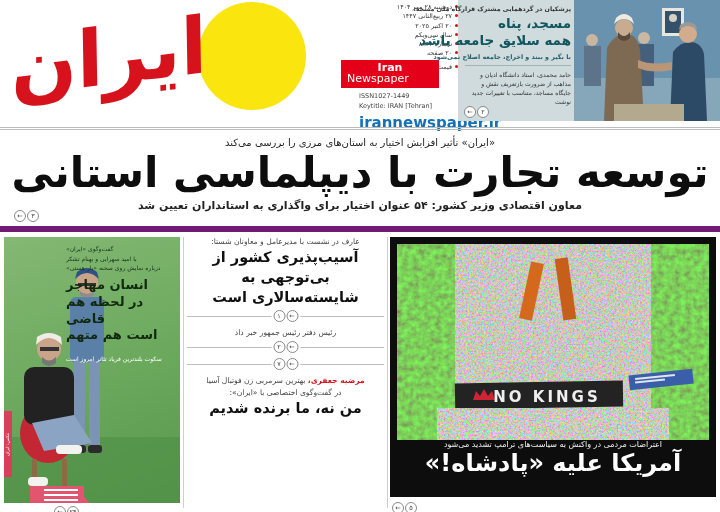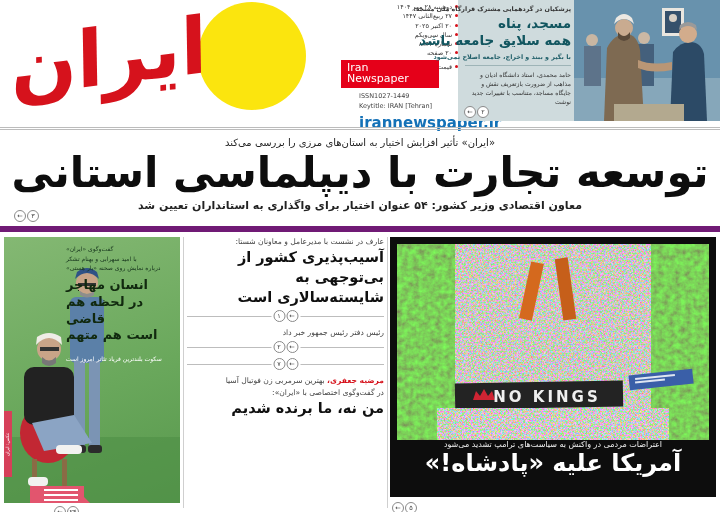--- a/index.html
+++ b/index.html
@@ -14,21 +14,21 @@
     transform:rotate(-7deg) skewX(-6deg); text-align:center; z-index:2; }
   .sun { position:absolute; left:198px; top:2px; width:108px; height:108px;
     border-radius:50%; background:#fbe50e; z-index:1; }
   .dates { position:absolute; left:338px; top:3px; width:120px; direction:rtl;
     font-size:6.4px; color:#333; line-height:1.45; list-style:none; }
   .dates li::before { content:""; display:inline-block; width:3px; height:3px;
     border-radius:50%; background:#d6121c; margin-left:3px; vertical-align:1px; }
   .dates li.price { margin-top:4px; }
   .brandbox { position:absolute; left:341px; top:60px; width:98px; height:28px;
     background:#e50019; color:#fff; padding:2px 6px; direction:ltr; }
-  .brandbox .b1 { font-size:11px; font-weight:normal; line-height:11px; }
+  .brandbox .b1 { font-size:11px; font-weight:bold; line-height:11px;text-align:center; }
   .brandbox .b2 { font-size:11px; line-height:12px; }
   .pubinfo { position:absolute; left:359px; top:92px; direction:ltr;
     font-size:6.5px; color:#444; line-height:1.5; }
   .pubinfo .site { font-size:15px; font-weight:bold; color:#1471b7; }
 
   
   .topstory { position:absolute; left:458px; top:0; width:262px; height:121px;
     background:#cfdbdd; }
   .topstory svg.photo { position:absolute; right:0; top:0; }
   .ts-text { position:absolute; right:146px; left:4px; top:4px; bottom:2px;
@@ -76,21 +76,21 @@
     transform:rotate(180deg); text-align:center; line-height:8px; z-index:3; }
   .bubble { position:absolute; left:26px; bottom:0; width:54px; height:17px;
     background:#e2556e; z-index:3; }
   .bubble::after { content:""; position:absolute; right:-6px; bottom:0;
     border:6px solid transparent; border-left-color:#e2556e; border-bottom-color:#e2556e; }
   .bubble i { display:block; height:2px; background:#fff; margin:3px 6px 0 14px; }
   .theater-ref { position:absolute; left:54px; top:274px; }
 
   
   .newscol { position:absolute; left:187px; top:4px; width:197px; direction:rtl;
-    }
+    text-align:center; }
   .n-kicker { font-size:7.6px; color:#444; line-height:1.5; }
   .n-kicker .red { color:#d6121c; font-weight:bold; }
   .n-head { margin-top:1px; font-size:14.5px; font-weight:bold; color:#101010;
     line-height:1.35; }
   .n-head.small { font-size:13.5px; }
   .divider { position:relative; height:13px; margin:3px 0 4px; }
   .divider::before { content:""; position:absolute; left:0; right:0; top:6px;
     height:1px; background:#bdbdbd; }
   .divider .pageref { position:absolute; left:50%; transform:translateX(-50%); top:0;
     background:#fff; padding:0 2px; }

